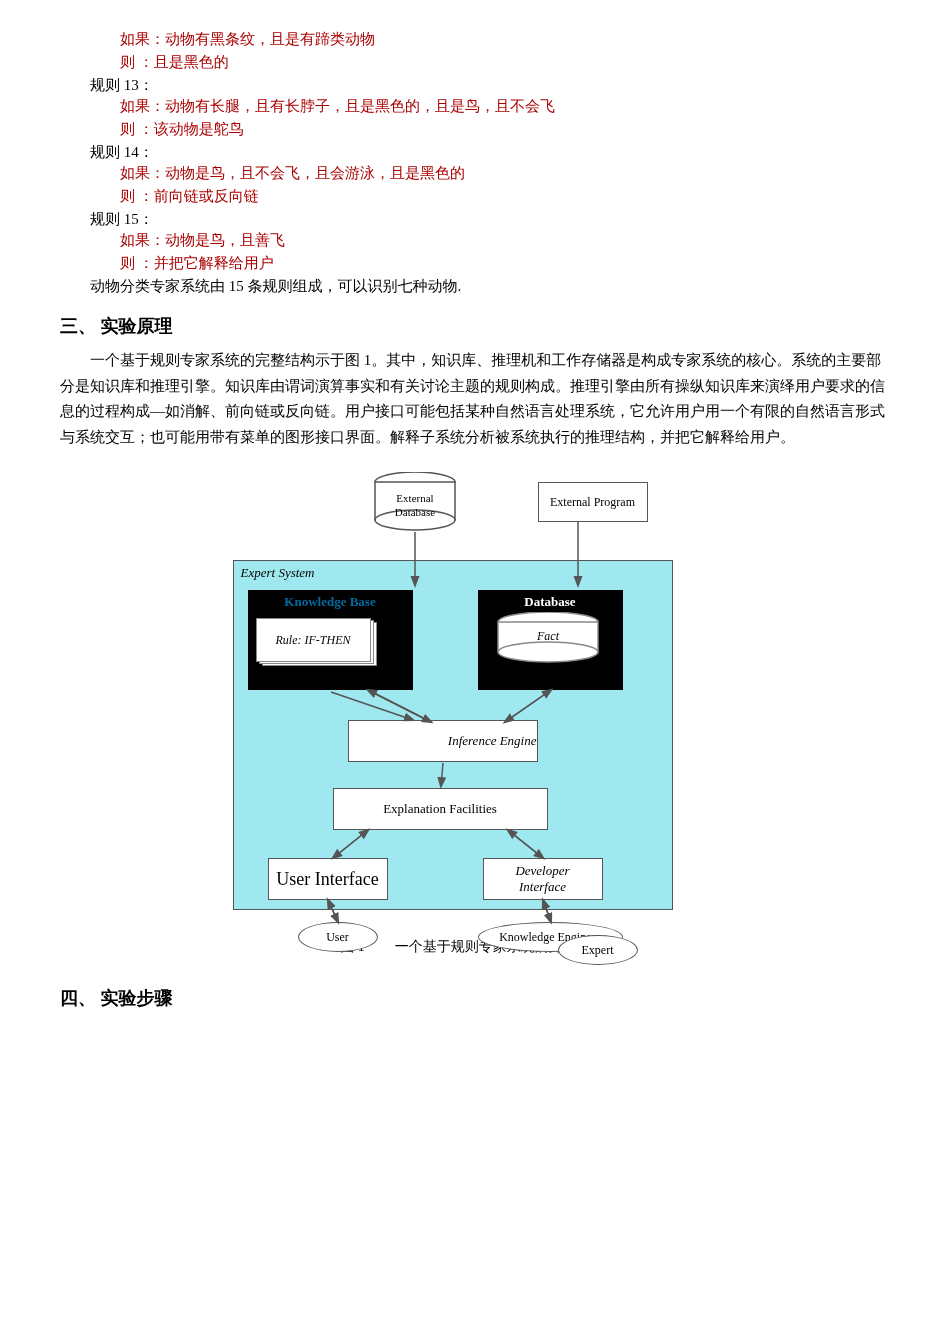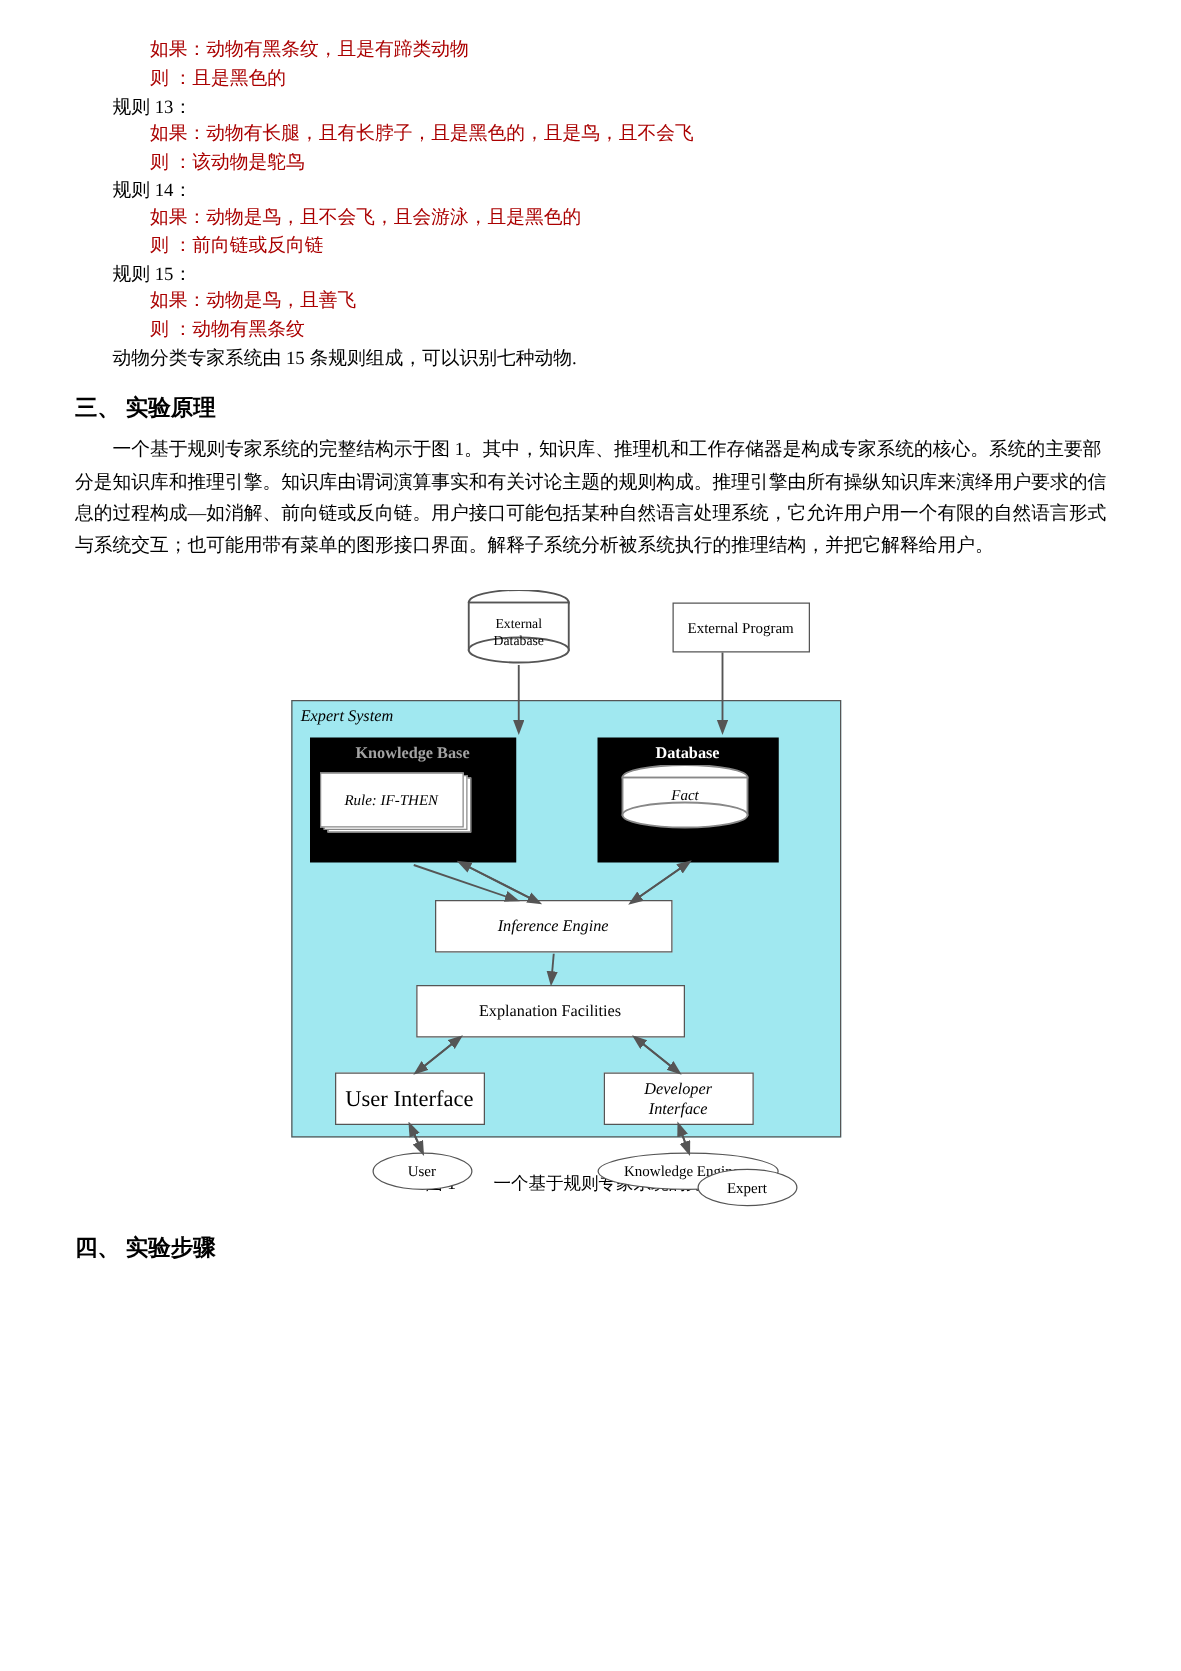--- a/index.html
+++ b/index.html
@@ -103,21 +103,21 @@
     .inference-box {
       position: absolute;
       left: 135px;
       top: 250px;
       width: 190px;
       height: 42px;
       background: #fff;
       border: 1.5px solid #555;
       display: flex;
       align-items: center;
-      justify-content: center;
+      justify-content: flex-end;
       font-style: italic;
       font-size: 13px;
     }
     
     .explanation-box {
       position: absolute;
       left: 120px;
       top: 318px;
       width: 215px;
       height: 42px;
@@ -234,21 +234,21 @@
 <div class="rule-block if-line">如果：动物有黑条纹，且是有蹄类动物</div>
 <div class="rule-block then-line">则  ：且是黑色的</div>
 <div class="rule-title">规则 13：</div>
 <div class="rule-block if-line">如果：动物有长腿，且有长脖子，且是黑色的，且是鸟，且不会飞</div>
 <div class="rule-block then-line">则  ：该动物是鸵鸟</div>
 <div class="rule-title">规则 14：</div>
 <div class="rule-block if-line">如果：动物是鸟，且不会飞，且会游泳，且是黑色的</div>
 <div class="rule-block then-line">则  ：前向链或反向链</div>
 <div class="rule-title">规则 15：</div>
 <div class="rule-block if-line">如果：动物是鸟，且善飞</div>
-<div class="rule-block then-line">则  ：动物有黑条纹</div>
+<div class="rule-block then-line">则  ：并把它解释给用户</div>
 <div class="summary-line">动物分类专家系统由 15 条规则组成，可以识别七种动物.</div>
 
 <div class="section-heading">三、  实验原理</div>
 <div class="para">一个基于规则专家系统的完整结构示于图 1。其中，知识库、推理机和工作存储器是构成专家系统的核心。系统的主要部分是知识库和推理引擎。知识库由谓词演算事实和有关讨论主题的规则构成。推理引擎由所有操纵知识库来演绎用户要求的信息的过程构成—如消解、前向链或反向链。用户接口可能包括某种自然语言处理系统，它允许用户用一个有限的自然语言形式与系统交互；也可能用带有菜单的图形接口界面。解释子系统分析被系统执行的推理结构，并把它解释给用户。</div>
 
 <div class="diagram-container">
   <div style="display:flex; flex-direction:column; align-items:center;">
     <div class="diagram-outer">
 
       <div style="position:absolute; left:155px; top:2px; width:95px; text-align:center;">
@@ -262,21 +262,21 @@
       </div>
 
       <div class="ext-prog-box">
         <span>External  Program</span>
       </div>
 
       <div class="expert-system-box"></div>
       <div class="expert-system-label">Expert  System</div>
 
       <div class="kb-box">
-        <div style="position:absolute; top:4px; left:0; width:100%; text-align:center; color:#a3a3a3; font-size:13px; font-weight:bold;">Knowledge Base</div>
+        <div style="position:absolute; top:4px; left:0; width:100%; text-align:center; color:#0369a1; font-size:13px; font-weight:bold;">Knowledge Base</div>
 
         <div style="position:absolute; left:8px; top:28px; width:115px; height:44px; background:#fff; border:1.5px solid #888; transform:translate(6px,4px);"></div>
         <div style="position:absolute; left:8px; top:28px; width:115px; height:44px; background:#fff; border:1.5px solid #888; transform:translate(3px,2px);"></div>
         <div style="position:absolute; left:8px; top:28px; width:115px; height:44px; background:#fff; border:1.5px solid #888; display:flex; align-items:center; justify-content:center; font-style:italic; font-size:12px; color:#000;">Rule:  IF-THEN</div>
       </div>
 
       <div class="db-box">
         <div style="position:absolute; top:4px; left:0; width:100%; text-align:center; color:#fff; font-size:13px; font-weight:bold;">Database</div>
 
         <svg style="position:absolute; left:10px; top:22px;" width="120" height="55" viewBox="0 0 120 55">

